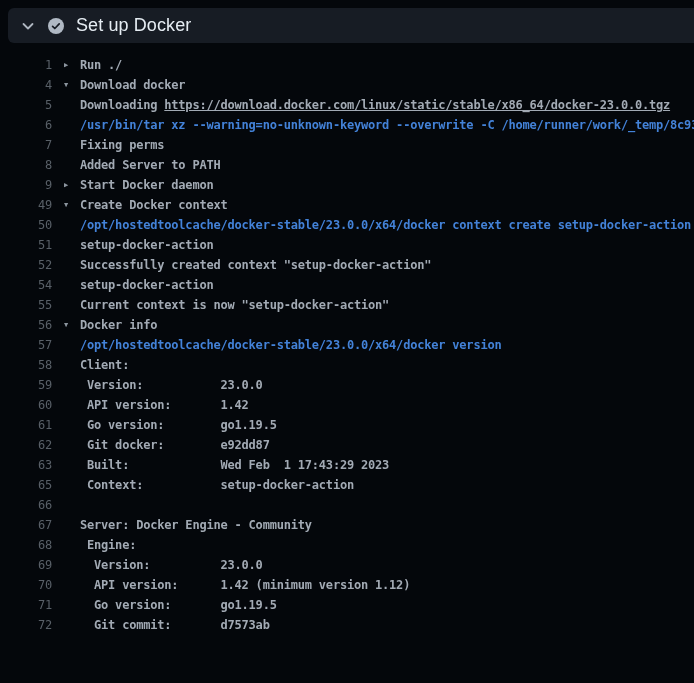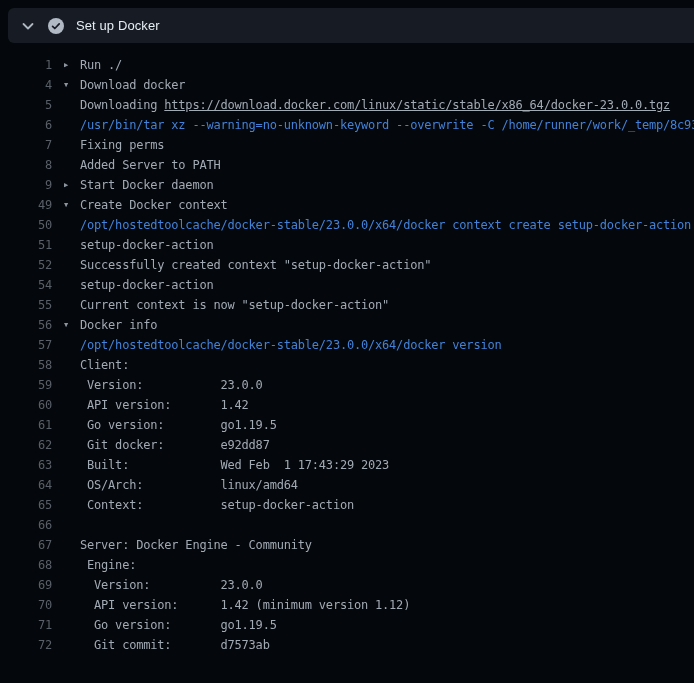--- a/index.html
+++ b/index.html
@@ -20,39 +20,39 @@
     font-family:"DejaVu Sans Mono","Liberation Mono",monospace;
   }
   .step-header{
     position:absolute;left:8px;top:8px;right:0;height:35px;
     background:var(--header-bg);
     border-radius:6px 0 0 6px;
     display:flex;align-items:center;gap:12px;padding-left:12px;
     font-family:"Liberation Sans","DejaVu Sans",sans-serif;
     cursor:pointer;
   }
-  .step-title{color:var(--title);font-size:13px;font-weight:400;letter-spacing:.1px;}
+  .step-title{color:var(--title);font-size:18px;font-weight:400;letter-spacing:.1px;}
   .icon16{width:16px;height:16px;flex:0 0 16px;display:block;}
   .log-area{
     position:absolute;left:0;right:0;top:43px;bottom:0;
     padding-top:12px;overflow:hidden;
   }
   .row{
     display:flex;height:20px;line-height:20px;
     font-size:12px;letter-spacing:-0.2px;white-space:pre;
   }
   .num{
     flex:0 0 52px;width:52px;text-align:right;color:var(--num);
     cursor:pointer;user-select:none;
   }
   .arrow{
     flex:0 0 28px;width:28px;padding-left:12px;
     font-size:7px;line-height:20px;color:var(--arrow);user-select:none;
   }
-  .txt{color:var(--text);}
+  .txt{color:var(--text);font-weight:bold;}
   .cmd{color:var(--blue);}
   .lnk{text-decoration:underline;cursor:pointer;}
 </style>
 </head>
 <body>
 
 <div class="step-header">
   <svg class="icon16" viewBox="0 0 16 16">
     <path d="M3.5 6l4.5 4.5L12.5 6" stroke="#aeb6c0" stroke-width="1.8" fill="none" stroke-linecap="round" stroke-linejoin="round"></path>
   </svg>
@@ -78,21 +78,20 @@
     <div class="row"><span class="num">54</span><span class="arrow"></span><span class="txt">setup-docker-action</span></div>
     <div class="row"><span class="num">55</span><span class="arrow"></span><span class="txt">Current context is now "setup-docker-action"</span></div>
     <div class="row"><span class="num">56</span><span class="arrow">▼</span><span class="txt">Docker info</span></div>
     <div class="row"><span class="num">57</span><span class="arrow"></span><span class="txt cmd">/opt/hostedtoolcache/docker-stable/23.0.0/x64/docker version</span></div>
     <div class="row"><span class="num">58</span><span class="arrow"></span><span class="txt">Client:</span></div>
     <div class="row"><span class="num">59</span><span class="arrow"></span><span class="txt"> Version:           23.0.0</span></div>
     <div class="row"><span class="num">60</span><span class="arrow"></span><span class="txt"> API version:       1.42</span></div>
     <div class="row"><span class="num">61</span><span class="arrow"></span><span class="txt"> Go version:        go1.19.5</span></div>
     <div class="row"><span class="num">62</span><span class="arrow"></span><span class="txt"> Git docker:        e92dd87</span></div>
     <div class="row"><span class="num">63</span><span class="arrow"></span><span class="txt"> Built:             Wed Feb  1 17:43:29 2023</span></div>
-    <div class="row"><span class="num">64</span><span class="arrow"></span><span class="txt"> OS/Arch:           linux/amd64</span></div>
     <div class="row"><span class="num">65</span><span class="arrow"></span><span class="txt"> Context:           setup-docker-action</span></div>
     <div class="row"><span class="num">66</span><span class="arrow"></span><span class="txt"></span></div>
     <div class="row"><span class="num">67</span><span class="arrow"></span><span class="txt">Server: Docker Engine - Community</span></div>
     <div class="row"><span class="num">68</span><span class="arrow"></span><span class="txt"> Engine:</span></div>
     <div class="row"><span class="num">69</span><span class="arrow"></span><span class="txt">  Version:          23.0.0</span></div>
     <div class="row"><span class="num">70</span><span class="arrow"></span><span class="txt">  API version:      1.42 (minimum version 1.12)</span></div>
     <div class="row"><span class="num">71</span><span class="arrow"></span><span class="txt">  Go version:       go1.19.5</span></div>
     <div class="row"><span class="num">72</span><span class="arrow"></span><span class="txt">  Git commit:       d7573ab</span></div>
   </div>
 

